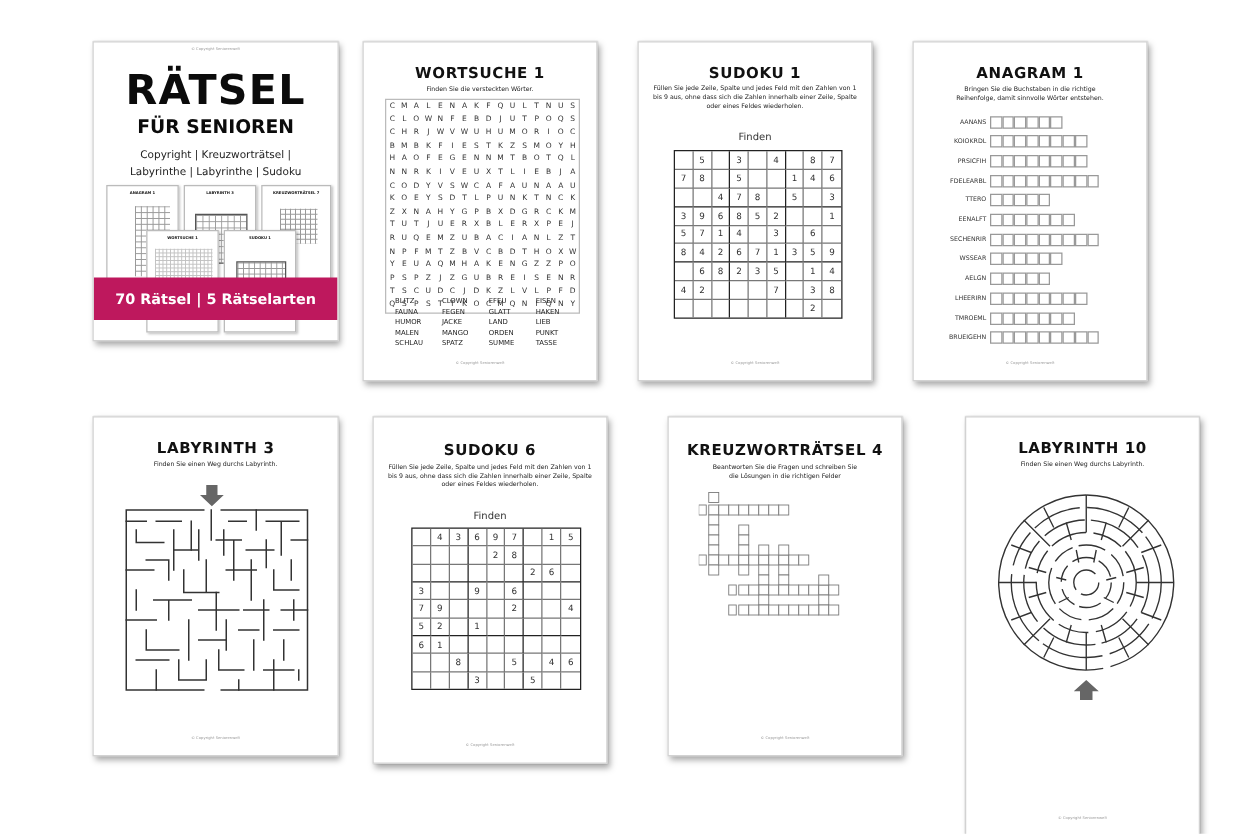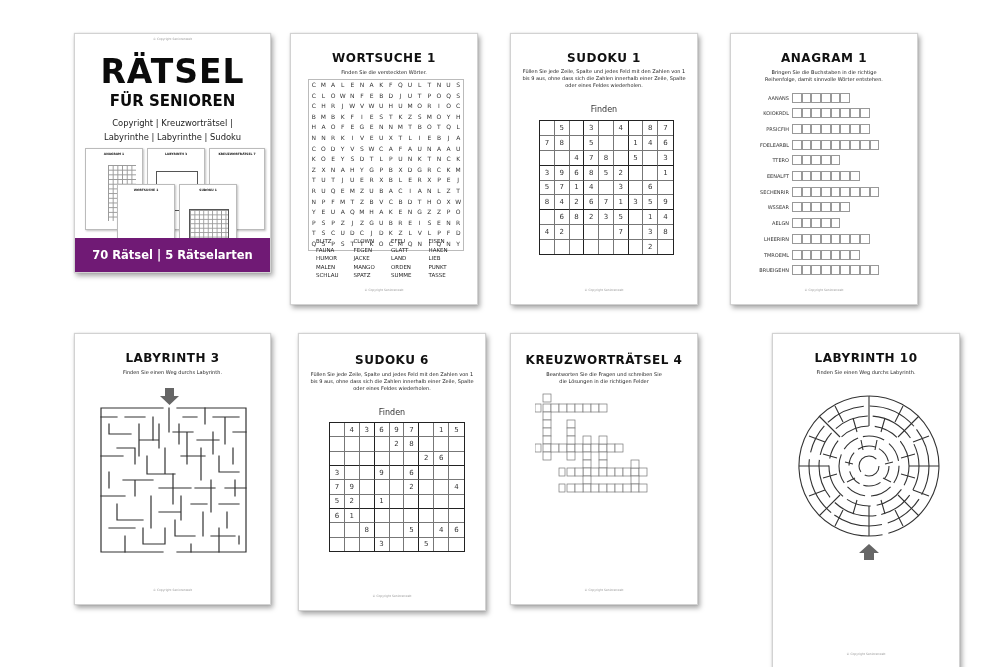--- a/index.html
+++ b/index.html
@@ -22,21 +22,21 @@
   }
   .copyright {
     position: absolute; left: 0; right: 0; bottom: 12px; text-align: center;
     font-size: 3px; color: #999;
   }
 
   
   .cover-title1 { position: absolute; left: 0; right: 0; top: 18px; text-align: center; font-weight: bold; font-size: 33px; letter-spacing: 1px; color: #0b0b0b; }
   .cover-title2 { position: absolute; left: 0; right: 0; top: 58px; text-align: center; font-weight: bold; font-size: 15px; color: #0b0b0b; }
   .cover-types { position: absolute; left: 4px; right: 4px; top: 82px; text-align: center; font-size: 8.4px; line-height: 14px; color: #222; }
-  .cover-band { position: absolute; left: 0; right: 0; bottom: 0; height: 34px; background: #701a75; color: #fff; font-weight: bold; font-size: 11.5px; text-align: center; line-height: 34px; }
+  .cover-band { position: absolute; left: 0; right: 0; bottom: 16px; height: 34px; background: #be185d; color: #fff; font-weight: bold; font-size: 11.5px; text-align: center; line-height: 34px; }
   .mini { position: absolute; background: #fff; border: 1px solid #bbb; box-shadow: 1px 1px 2px rgba(0,0,0,0.25); }
   .mini .mt { position: absolute; left: 0; right: 0; top: 3px; text-align: center; font-size: 3px; font-weight: bold; }
   .mini-grid { position: absolute; background-image: linear-gradient(#999 0.5px, transparent 0.5px), linear-gradient(90deg, #999 0.5px, transparent 0.5px); border: 0.5px solid #555; }
 
   
   .ws-grid { position: absolute; left: 17px; top: 45px; width: 156px; border: 1px solid #bbb; }
   .ws-row { display: flex; height: 10.6px; }
   .ws-cell { flex: 1; font-size: 6px; text-align: center; line-height: 10.6px; color: #333; }
   .ws-words { position: absolute; left: 25px; top: 204px; width: 150px; display: grid; grid-template-columns: repeat(4, 1fr); row-gap: 1.5px; }
   .ws-word { font-size: 5.5px; color: #222; line-height: 7px; }
@@ -728,21 +728,21 @@
       <div class="sd-cell" style="border-bottom: none;">3</div>
       <div class="sd-cell" style="border-bottom: none;"></div>
       <div class="sd-cell br" style="border-bottom: none;"></div>
       <div class="sd-cell" style="border-bottom: none;">5</div>
       <div class="sd-cell" style="border-bottom: none;"></div>
       <div class="sd-cell" style="border-right: none; border-bottom: none;"></div>
     </div>
   <div class="copyright">© Copyright Seniorenwelt</div>
 </div>
 
-<div class="page" style="left:510px; top:333px; width:188px; height:272px;">
+<div class="page" style="left:534px; top:333px; width:188px; height:272px;">
   <div class="page-title" style="top:19px;">KREUZWORTRÄTSEL 4</div>
   <div class="page-sub" style="top:37px; left:32px; right:32px;">Beantworten Sie die Fragen und schreiben Sie die Lösungen in die richtigen Felder</div>
   <svg style="position:absolute; left:24px; top:58px;" width="140" height="110" viewBox="0 0 140 110">
     <g fill="#fff" stroke="#777" stroke-width="0.7">
 
       <rect x="0" y="12" width="6" height="8"></rect>
       <rect x="8" y="12" width="8" height="8"></rect>
         <rect x="16" y="12" width="8" height="8"></rect>
         <rect x="24" y="12" width="8" height="8"></rect>
         <rect x="32" y="12" width="8" height="8"></rect>

